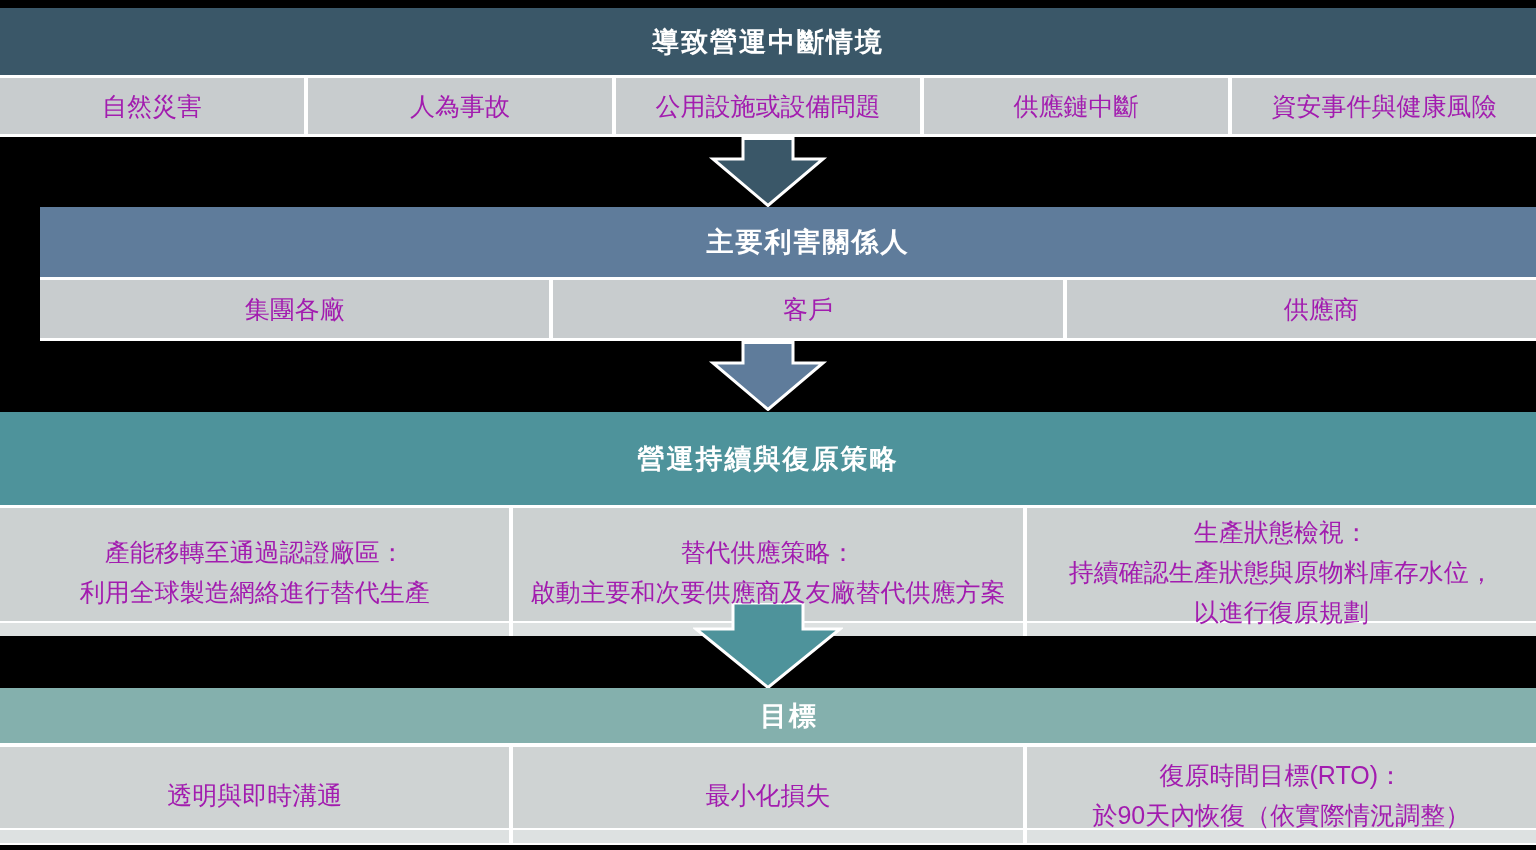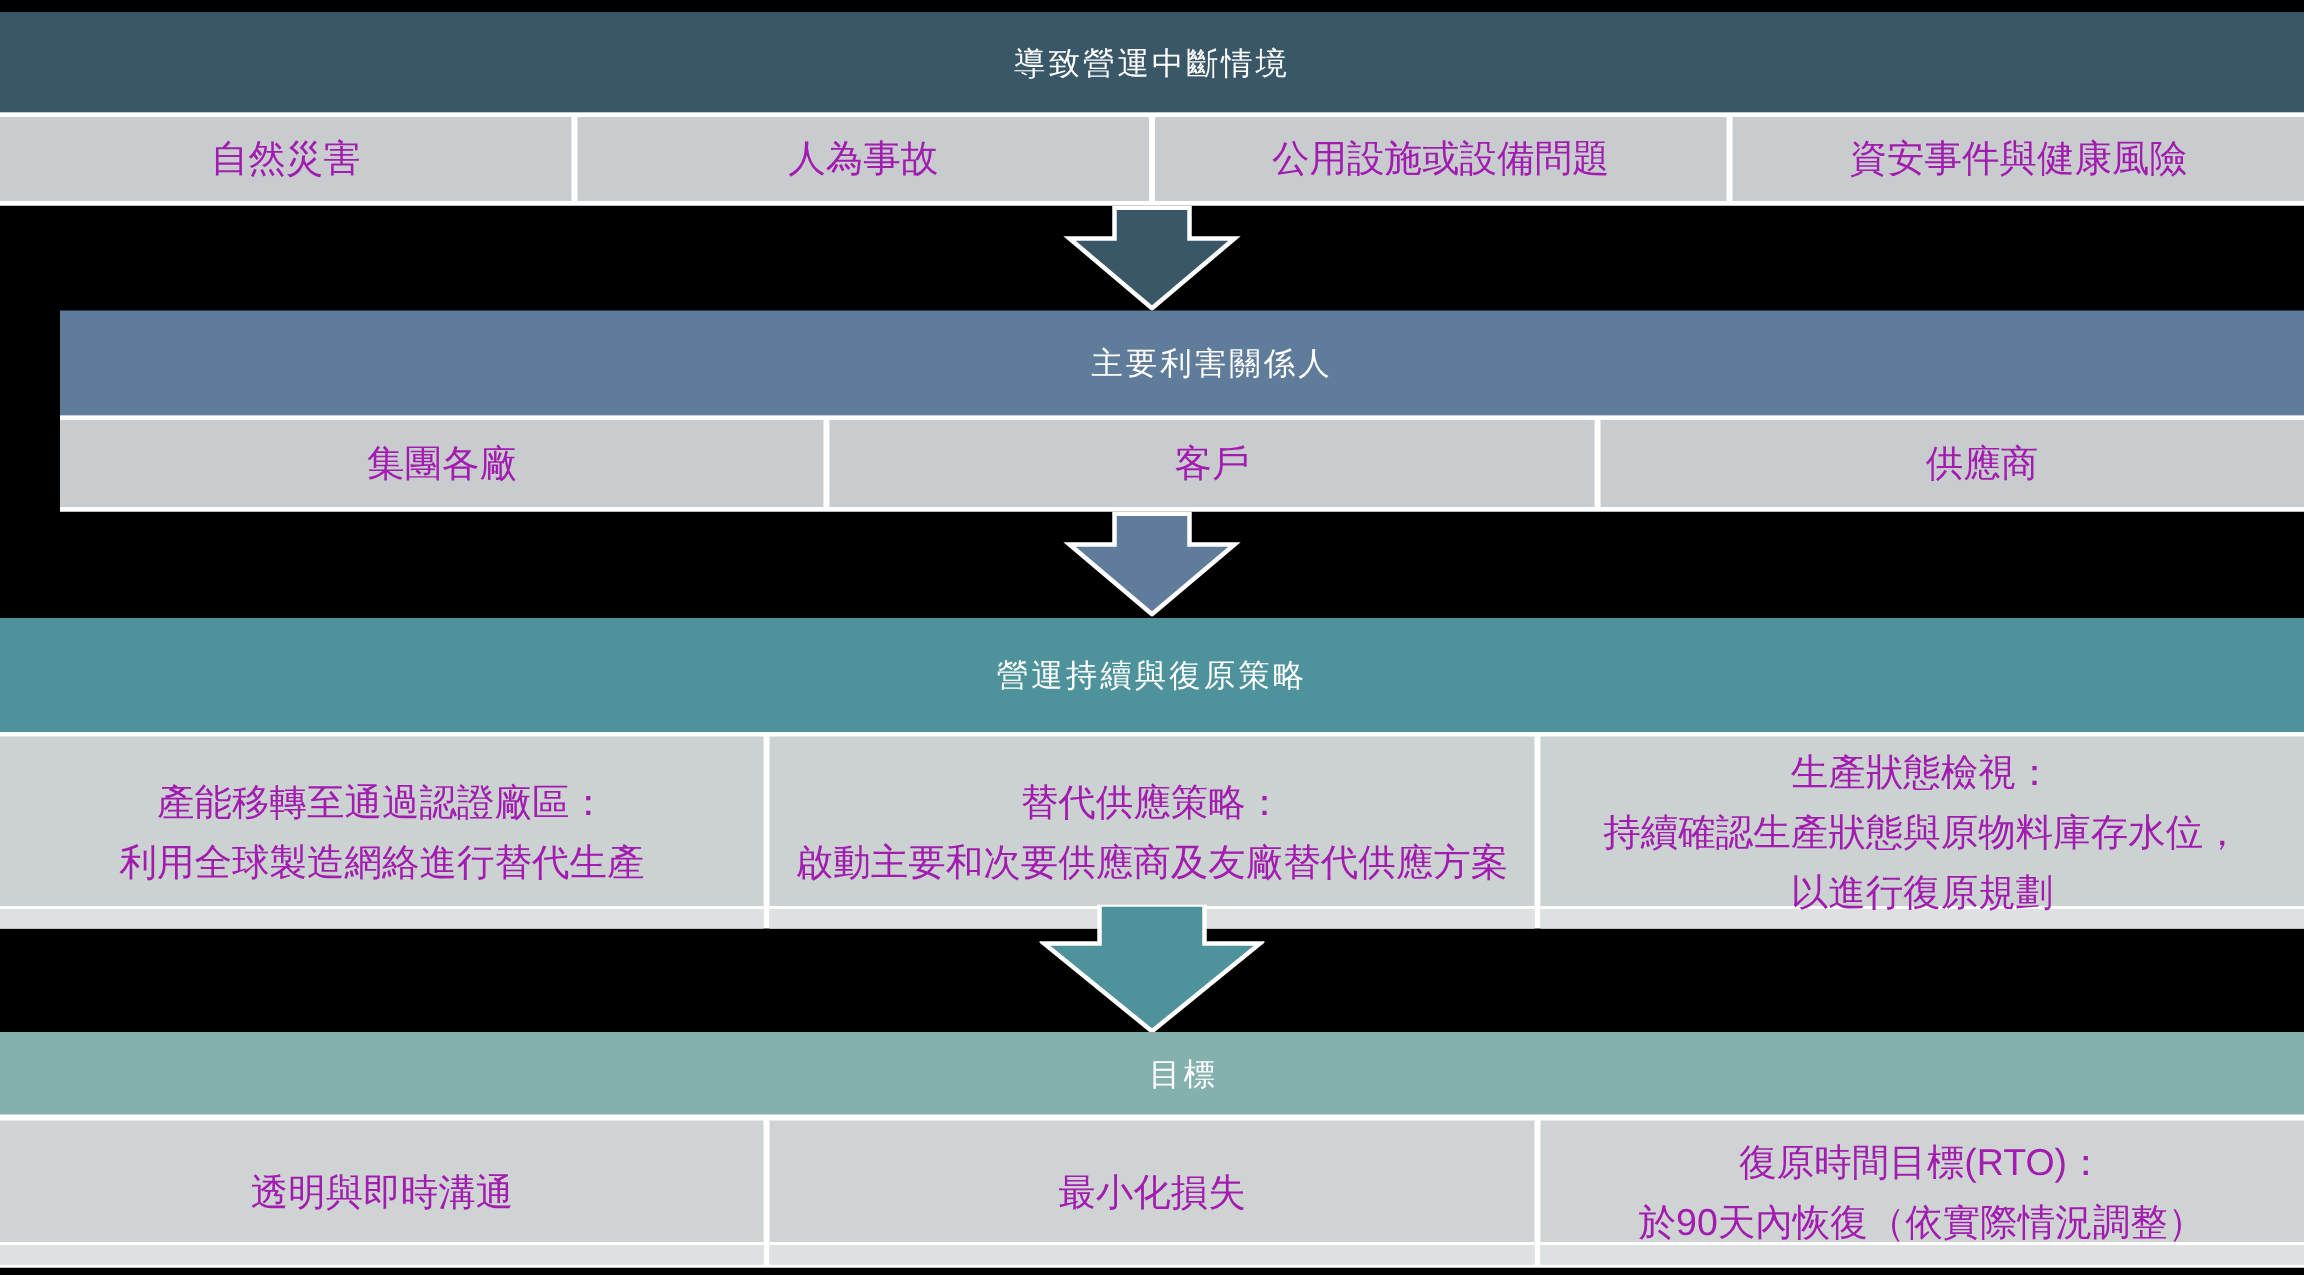--- a/index.html
+++ b/index.html
@@ -3,42 +3,42 @@
 <meta charset="utf-8">
 <style>
   html,body{margin:0;padding:0;background:#000;}
   .stage{
     position:relative;width:1536px;height:850px;background:#000;
     overflow:hidden;font-family:"Liberation Sans",sans-serif;
   }
   .section{position:absolute;left:0;width:1536px;}
   .hdr{
     display:flex;align-items:center;justify-content:center;
-    color:#fff;font-weight:normal;font-size:21px;letter-spacing:2px;
+    color:#fff;font-weight:bold;font-size:27px;letter-spacing:2px;
   }
   .cells{display:flex;gap:4px;background:#fff;box-sizing:border-box;}
   .cell{
     flex:1;position:relative;display:flex;flex-direction:column;
     align-items:center;justify-content:center;
     color:#a21caf;font-size:25px;text-align:center;
   }
   .cell .ln{position:relative;z-index:1;line-height:40px;white-space:nowrap;}
   
   .s1{top:8px;}
   .s1 .hdr{height:67px;background:var(--c-sec1);}
   .s1 .cells{height:62px;border-top:3px solid #fff;border-bottom:3px solid #fff;}
   .s1 .cell{background:var(--c-gray12);}
   
   .s2{top:207px;padding-left:40px;}
   .s2 .hdr{height:70px;background:var(--c-sec2);}
   .s2 .cells{height:64px;border-top:3px solid #fff;border-bottom:3px solid #fff;justify-content:flex-end;}
   .s2 .cell{background:var(--c-gray12);}
   
   .s3{top:412px;}
-  .s3 .hdr{height:76px;background:var(--c-sec3);}
+  .s3 .hdr{height:93px;background:var(--c-sec3);}
   .s3 .cells{height:131px;border-top:3px solid #fff;}
   .s3 .cell{background:var(--c-gray34);}
   
   .s4{top:688px;}
   .s4 .hdr{height:55px;background:var(--c-sec4);padding-left:42px;}
   .s4 .cells{height:102px;border-top:4px solid #fff;border-bottom:2px solid #fff;}
   .s4 .cell{background:var(--c-gray4);}
   
   .stripRow .cell::after{
     content:"";position:absolute;left:0;right:0;bottom:0;height:13px;
@@ -60,20 +60,23 @@
     <div class="hdr">導致營運中斷情境</div>
     <div class="cells">
       <div class="cell">
           <span class="ln">自然災害</span>
         </div>
       <div class="cell">
           <span class="ln">人為事故</span>
         </div>
       <div class="cell">
           <span class="ln">公用設施或設備問題</span>
+        </div>
+      <div class="cell">
+          <span class="ln">供應鏈中斷</span>
         </div>
       <div class="cell">
           <span class="ln">資安事件與健康風險</span>
         </div>
     </div>
   </div>
 
   <div class="arrow a1">
     <svg viewBox="0 0 150 70" preserveAspectRatio="none">
       <polygon points="50,1.5 50,22 20,22 75,68.5 130,22 100,22 100,1.5" style="fill:var(--c-sec1);stroke:#fff;stroke-width:3;stroke-linejoin:miter;"></polygon>

